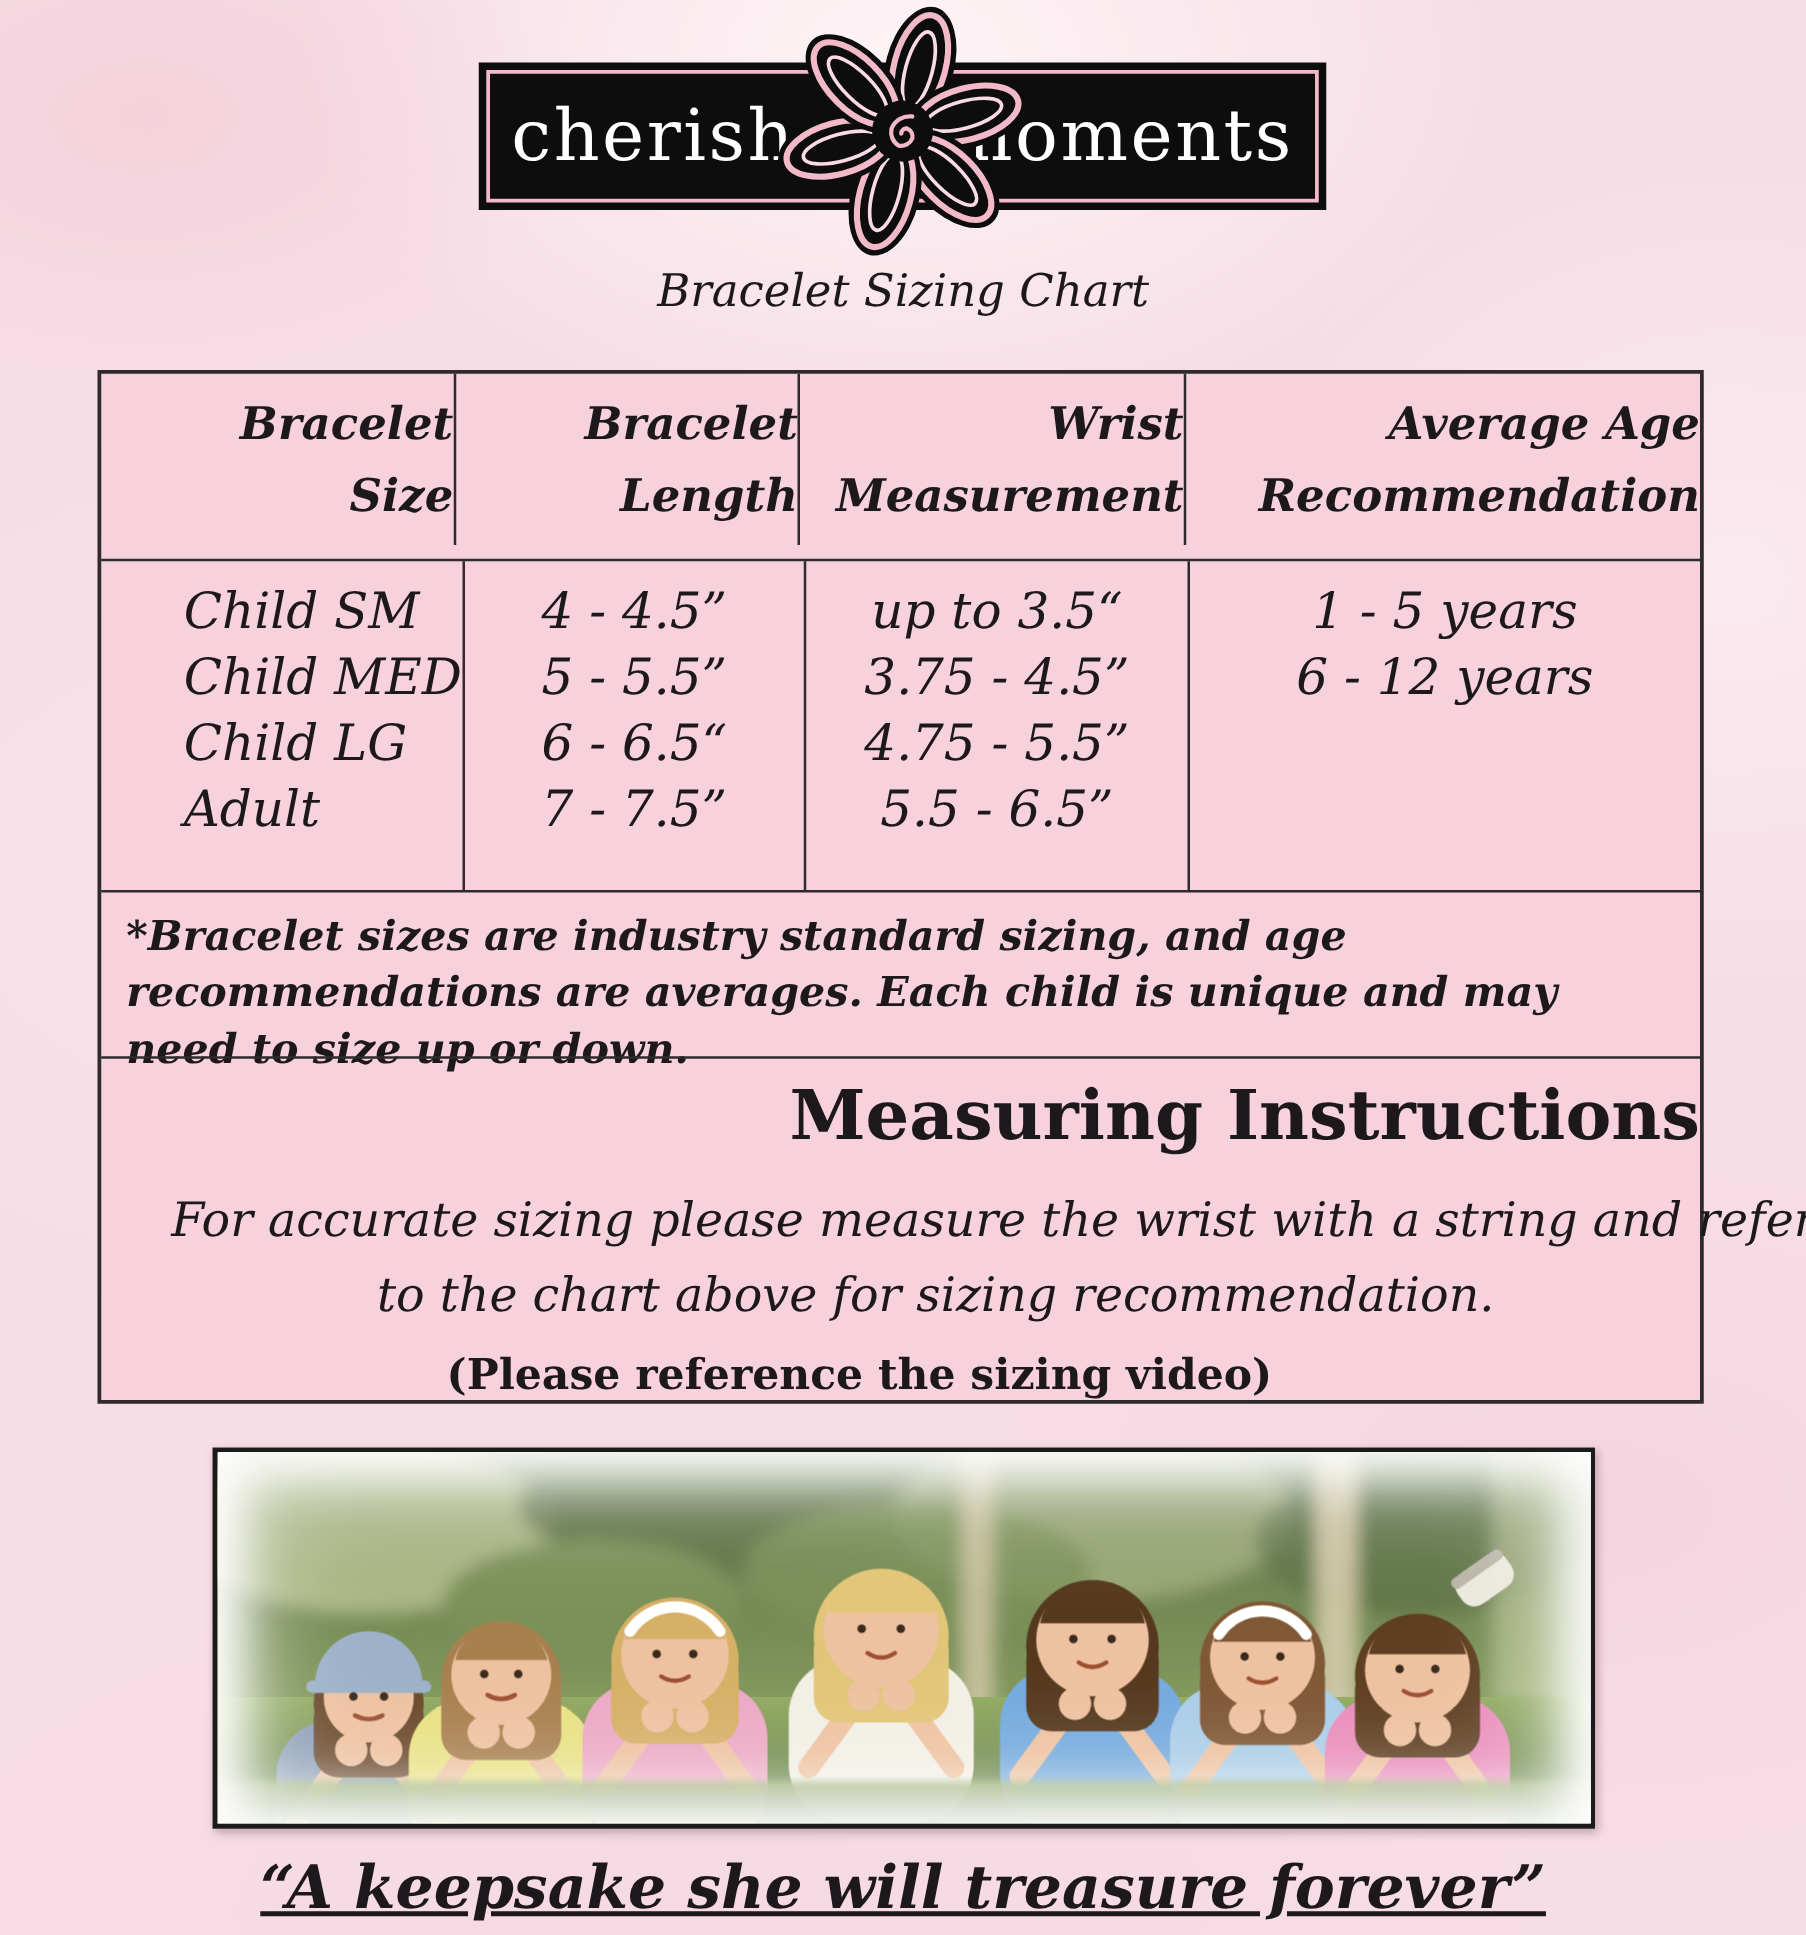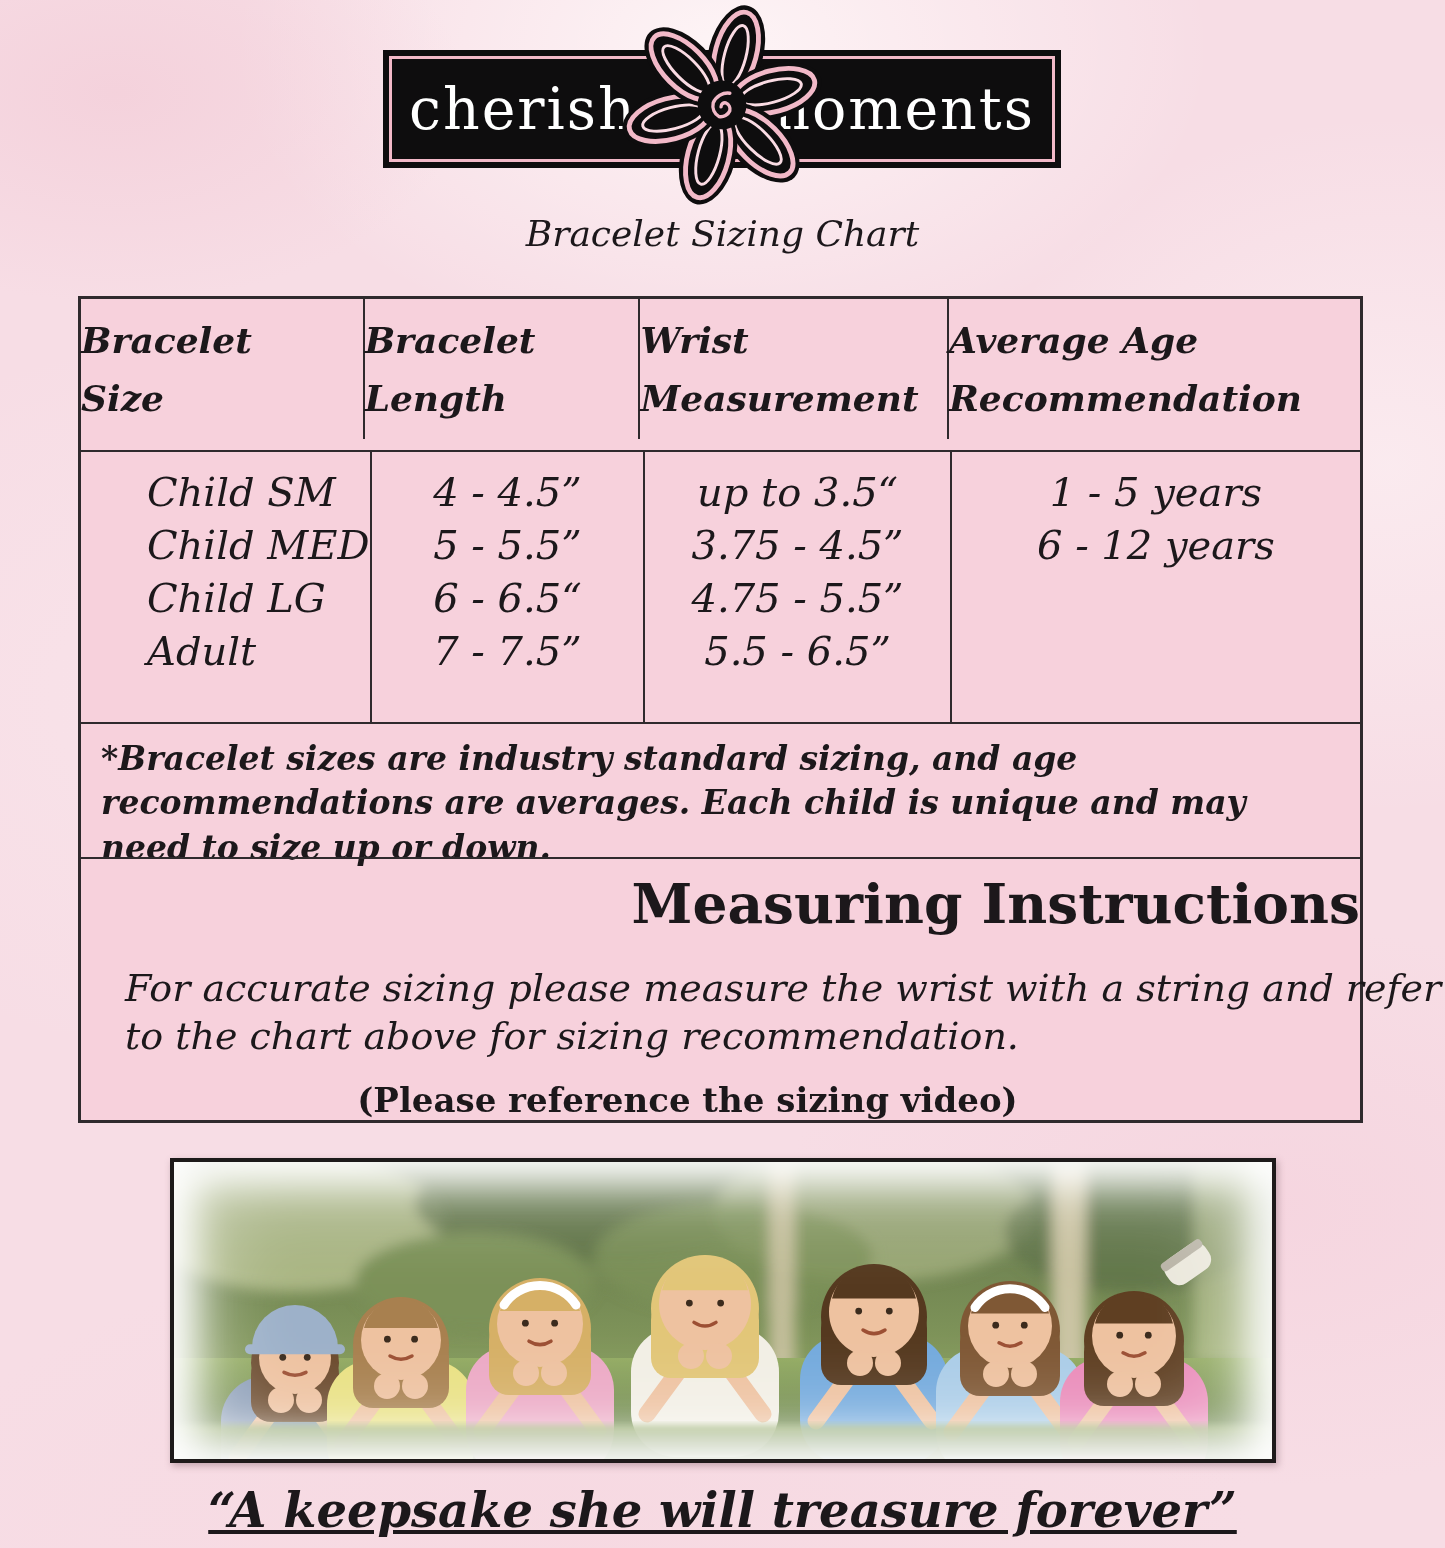--- a/index.html
+++ b/index.html
@@ -32,36 +32,36 @@
          font-size:36px;font-weight:normal;font-style:italic;}
   .quote{position:absolute;left:0;top:1482px;width:100%;text-align:center;
          font-size:48px;font-weight:bold;font-style:italic;text-decoration:underline;}
 
   
   .main-box{position:absolute;left:78px;top:296px;width:1285px;height:827px;box-sizing:border-box;
             background:var(--table-bg,#f7d1dc);border:3px solid var(--border,#2f2a2d);
             display:flex;flex-direction:column;}
   .grid4{display:grid;grid-template-columns:285fr 277fr 310fr 413fr;}
   .thead{height:156px;}
-  .th{display:flex;flex-direction:column;justify-content:center;align-items:flex-start;gap:22px;
+  .th{display:flex;flex-direction:column;justify-content:center;align-items:flex-end;gap:22px;
       font-weight:bold;font-style:italic;font-size:36px;line-height:1;
       border-right:2px solid var(--border,#2f2a2d);}
   .th:last-child{border-right:none;}
   .tbody{height:299px;border-top:2px solid var(--border,#2f2a2d);margin-top:11px;}
   .col{border-right:2px solid var(--border,#2f2a2d);padding-top:14px;}
   .col:last-child{border-right:none;}
   .cell{height:53px;line-height:53px;font-style:italic;font-size:40px;text-align:center;white-space:nowrap;}
   .col.c1 .cell{text-align:left;padding-left:66px;}
   .note-row{border-top:2px solid var(--border,#2f2a2d);min-height:99px;box-sizing:border-box;
             padding:13px 26px 0 20px;font-weight:bold;font-style:italic;font-size:33px;line-height:1.35;}
   .instr{border-top:2px solid var(--border,#2f2a2d);flex:1;padding-top:12px;}
   .instr-heading{text-align:right;font-weight:bold;font-size:55px;}
-  .instr-line{font-style:italic;font-size:38px;padding-left:44px;white-space:nowrap;}
+  .instr-line{font-style:italic;font-size:38px;padding-left:56px;white-space:nowrap;}
   .instr-line.first{margin-top:30px;}
-  .instr-line.second{margin-top:4px;}
+  .instr-line.second{margin-top:16px;text-align:center;}
   .instr-note{margin-top:22px;text-align:center;padding-right:66px;
               font-weight:bold;font-size:34px;}
 
   
   .photo-frame{position:absolute;left:170px;top:1158px;width:1106px;height:305px;box-sizing:border-box;
                border:4px solid #1d1a1a;background:#fff;box-shadow:2px 3px 7px rgba(96,62,74,.35);}
   .scene{position:absolute;inset:0;width:100%;height:100%;display:block;}
   .vignette{position:absolute;inset:0;pointer-events:none;
             box-shadow:inset 0 0 38px 20px #ffffff, inset 0 0 90px 28px rgba(255,255,255,.55);}
 </style>

